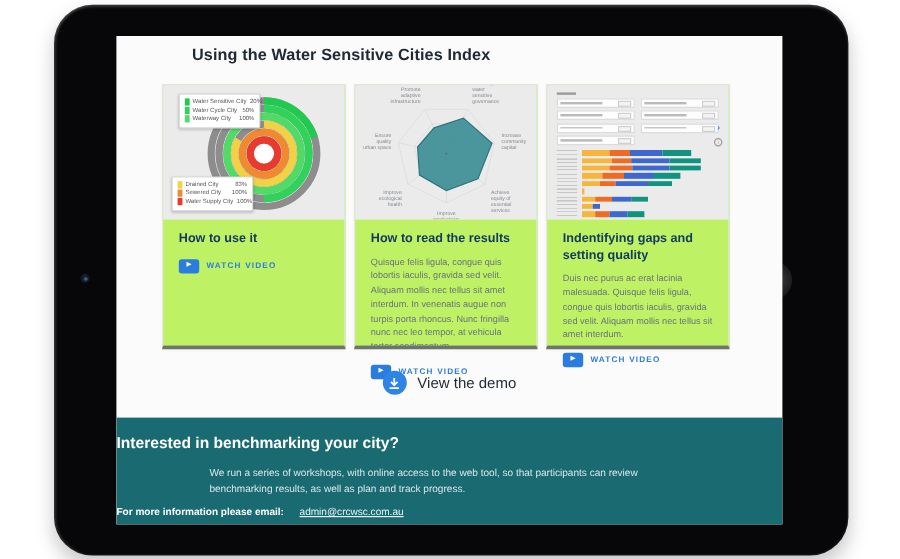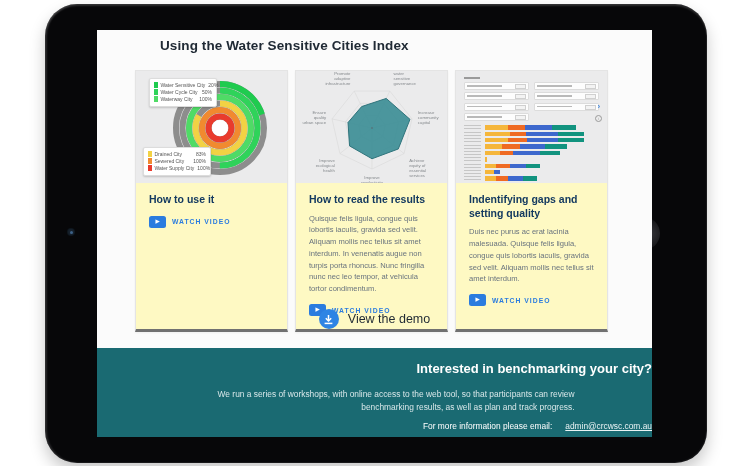--- a/index.html
+++ b/index.html
@@ -14,21 +14,21 @@
   .home{position:absolute;left:582px;top:213px;width:33px;height:33px;border-radius:50%;cursor:pointer;
         background:radial-gradient(circle at 68% 50%,#35353a 0%,#141416 55%,#0a0a0b 100%)}
   .home::after{content:"";position:absolute;left:9.5px;top:9.5px;width:10px;height:10px;border:2px solid #70717a;border-radius:3px}
 
   
   .screen{position:absolute;left:52px;top:26px;width:555px;height:407px;background:#fbfbfb;overflow:hidden}
   .page-title{position:absolute;left:63px;top:8px;font-size:13.5px;font-weight:700;color:#202a35;letter-spacing:.1px;margin:0}
 
   
   .cards{position:absolute;left:38px;top:40px;display:flex;gap:7px}
-  .card{width:153px;height:262px;background:#fef9c3;border:1px solid #e4e4e4;border-bottom:3px solid #717171;
+  .card{width:153px;height:221px;background:#bef264;border:1px solid #e4e4e4;border-bottom:3px solid #717171;
         box-sizing:border-box;position:relative;box-shadow:0 1px 2px rgba(0,0,0,.05)}
   .chart{height:112px;background:#ebebec;position:relative;overflow:hidden}
   .chart svg{position:absolute;left:0;top:0}
   .card-body{padding:10px 13px 0}
   .card-title{font-size:10.5px;font-weight:700;color:#143a60;margin:0 0 6px;line-height:1.3}
   .card-text{font-size:7.6px;line-height:1.55;color:#68737e;margin:0}
   .watch{display:flex;align-items:center;gap:6px;margin-top:9px;cursor:pointer}
   .play-badge{width:17px;height:12px;border-radius:2.5px;background:#2b7cdf;display:flex;align-items:center;justify-content:center;flex:none}
   .play-badge span{color:#fff;font-size:5.5px;line-height:1}
   .watch-label{font-size:6.8px;font-weight:700;letter-spacing:1px;color:#2b7cdf}
@@ -59,25 +59,25 @@
   .bar-track i{display:block;height:100%}
   .info-dot{position:absolute;right:5px;top:44px;width:5px;height:5px;border:1px solid #9a9a9a;border-radius:50%;
             font-size:4px;color:#9a9a9a;text-align:center;line-height:5px}
 
   
   .demo{position:absolute;left:0;right:0;top:279px;display:flex;justify-content:center;align-items:center;gap:9px;cursor:pointer}
   .demo-icon{width:20px;height:20px;border-radius:50%;background:#2e84e4;display:flex;align-items:center;justify-content:center;flex:none}
   .demo-label{font-size:12.5px;font-weight:400;color:#1f2933}
 
   
-  .footer{position:absolute;left:0;top:318px;width:555px;height:89px;background:#1a6a72;text-align:right}
+  .footer{position:absolute;left:0;top:318px;width:555px;height:89px;background:#1a6a72;text-align:left}
   .f-heading{font-size:13px;font-weight:700;margin:13px 0 0;color:#ffffff}
   .f-body{font-size:8.4px;line-height:1.5;color:#d8e7e9;margin:12px auto 0;width:400px}
   .f-email{font-size:8.4px;margin-top:8px;color:#fff}
-  .f-email strong{font-weight:400}
+  .f-email strong{font-weight:700}
   .f-email a{color:#e9f3f4;text-decoration:underline;margin-left:13px;cursor:pointer}
 </style>
 </head>
 <body>
 
 <div class="tablet">
   <div class="camera"></div>
   <div class="home"></div>
 
   <div class="screen">

